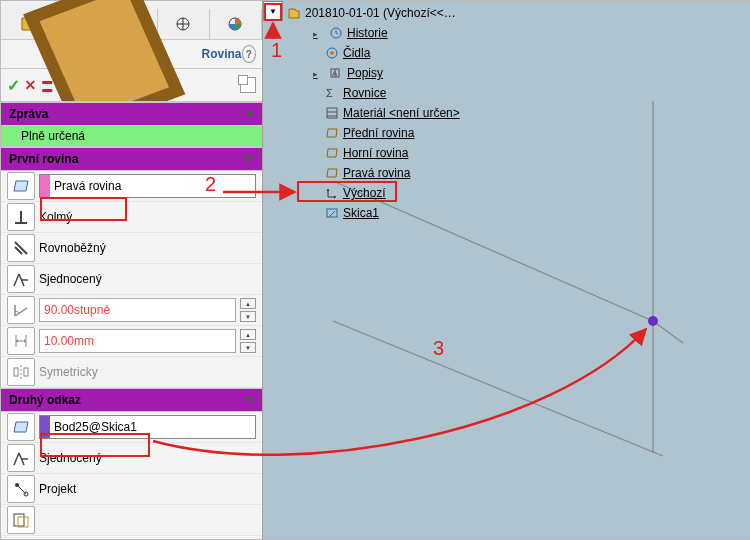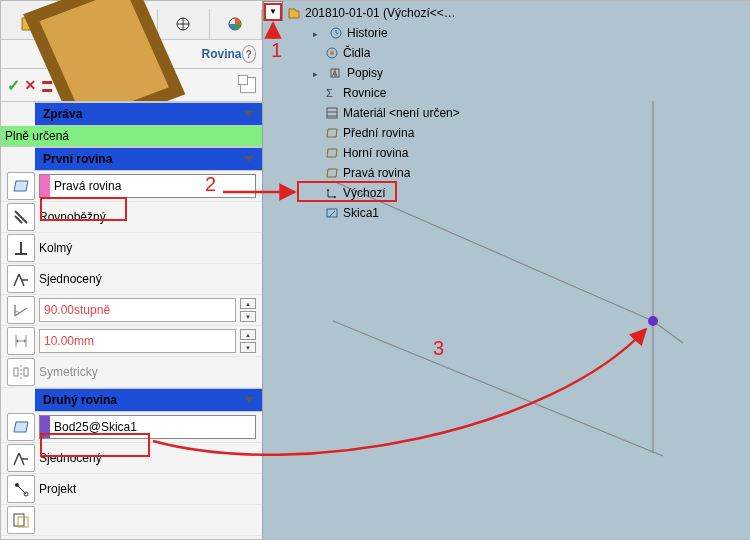--- a/index.html
+++ b/index.html
@@ -114,28 +114,27 @@
   .confirm-row .push::after{
     content:"";
     position:absolute;
     left:-3px; top:-3px;
     width:8px; height:8px;
     border: 1px solid #999;
     background:#fff;
   }
 
   .section-header {
-    background: #1d4ed8;
+    background: #a21caf;
     padding: 4px 8px;
     font-weight: bold;
     border-top: 1px solid #c8c8c8;
     border-bottom: 1px solid #c8c8c8;
     display: flex;
     align-items: center;
-    margin-left: 34px;
   }
   .section-header .chevron {
     margin-left: auto;
     transform: rotate(180deg);
   }
   .chevron {
     display:inline-block;
     border-left: 5px solid transparent;
     border-right: 5px solid transparent;
     border-bottom: 6px solid #555;
@@ -147,21 +146,21 @@
     min-height: 28px;
     padding: 1px 6px;
     gap: 4px;
     border-bottom: 1px solid #e6e6e6;
   }
   .body-row.disabled { color: #8e8e8e; }
 
   .green-row {
     background: #80ee80;
     color: #000;
-    padding: 3px 4px;
+    padding: 3px 20px;
     border-bottom: 1px solid #c8c8c8;
   }
 
   .icon-slot {
     width: 26px;
     height: 26px;
     flex-shrink: 0;
     display: flex;
     align-items: center;
     justify-content: center;
@@ -264,21 +263,21 @@
   }
   .tree-item {
     display: flex;
     align-items: center;
     gap: 4px;
     height: 20px;
     padding: 0 4px;
     white-space: nowrap;
     color: #000;
   }
-  .tree-item.indent { padding-left: 30px; }
+  .tree-item.indent { padding-left: 30px; text-decoration: underline; }
   .tree-item .expand {
     width: 8px;
     margin-right: 4px;
     display: inline-block;
   }
   .tree-item .expand::before {
     content: "▸";
     color: #444;
     font-size: 9px;
   }
@@ -387,34 +386,34 @@
       </div>
       <div class="sel-box">
         <span class="swatch pink"></span>
         <span>Pravá rovina</span>
       </div>
     </div>
 
     <div class="body-row">
       <div class="icon-slot boxed">
         <svg viewBox="0 0 18 18">
+            <line x1="3" y1="15" x2="15" y2="15" stroke="#444" stroke-width="2"></line>
+            <line x1="9" y1="15" x2="9" y2="3" stroke="#444" stroke-width="2"></line>
+          </svg>
+      </div>
+      <span>Kolmý</span>
+    </div>
+    <div class="body-row">
+      <div class="icon-slot boxed">
+        <svg viewBox="0 0 18 18">
             <line x1="3" y1="3" x2="15" y2="15" stroke="#444" stroke-width="2"></line>
             <line x1="3" y1="8" x2="10" y2="15" stroke="#444" stroke-width="2"></line>
           </svg>
       </div>
       <span>Rovnoběžný</span>
-    </div>
-    <div class="body-row">
-      <div class="icon-slot boxed">
-        <svg viewBox="0 0 18 18">
-            <line x1="3" y1="15" x2="15" y2="15" stroke="#444" stroke-width="2"></line>
-            <line x1="9" y1="15" x2="9" y2="3" stroke="#444" stroke-width="2"></line>
-          </svg>
-      </div>
-      <span>Kolmý</span>
     </div>
     <div class="body-row">
       <div class="icon-slot boxed">
         <svg viewBox="0 0 18 18">
             <line x1="2" y1="16" x2="7" y2="4" stroke="#444" stroke-width="1.5"></line>
             <line x1="7" y1="4" x2="12" y2="16" stroke="#444" stroke-width="1.5"></line>
             <line x1="10" y1="10" x2="16" y2="10" stroke="#444" stroke-width="1.5"></line>
           </svg>
       </div>
       <span>Sjednocený</span>
@@ -456,21 +455,21 @@
         <svg viewBox="0 0 18 18">
             <line x1="9" y1="2" x2="9" y2="16" stroke="#888" stroke-dasharray="2"></line>
             <rect x="2" y="5" width="4" height="8" fill="none" stroke="#888"></rect>
             <rect x="12" y="5" width="4" height="8" fill="none" stroke="#888"></rect>
           </svg>
       </div>
       <span>Symetricky</span>
     </div>
 
     <div class="section-header">
-      <span>Druhý rovina</span>
+      <span>Druhý odkaz</span>
       <span class="chevron"></span>
     </div>
     <div class="body-row">
       <div class="icon-slot boxed">
         <svg viewBox="0 0 18 18">
             <path d="M2 14 L4 4 L16 4 L14 14 Z" fill="#cfe4f4" stroke="#3c6aa0"></path>
           </svg>
       </div>
       <div class="sel-box">
         <span class="swatch purple"></span>

